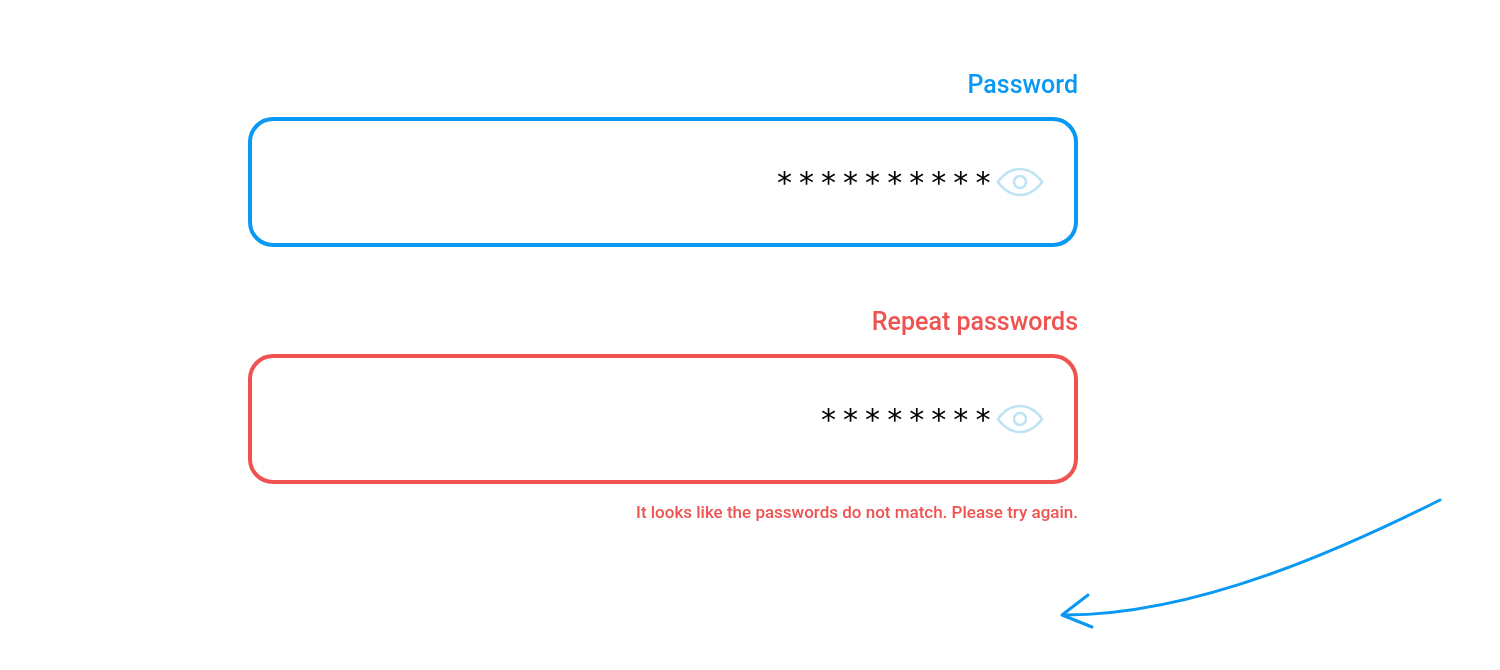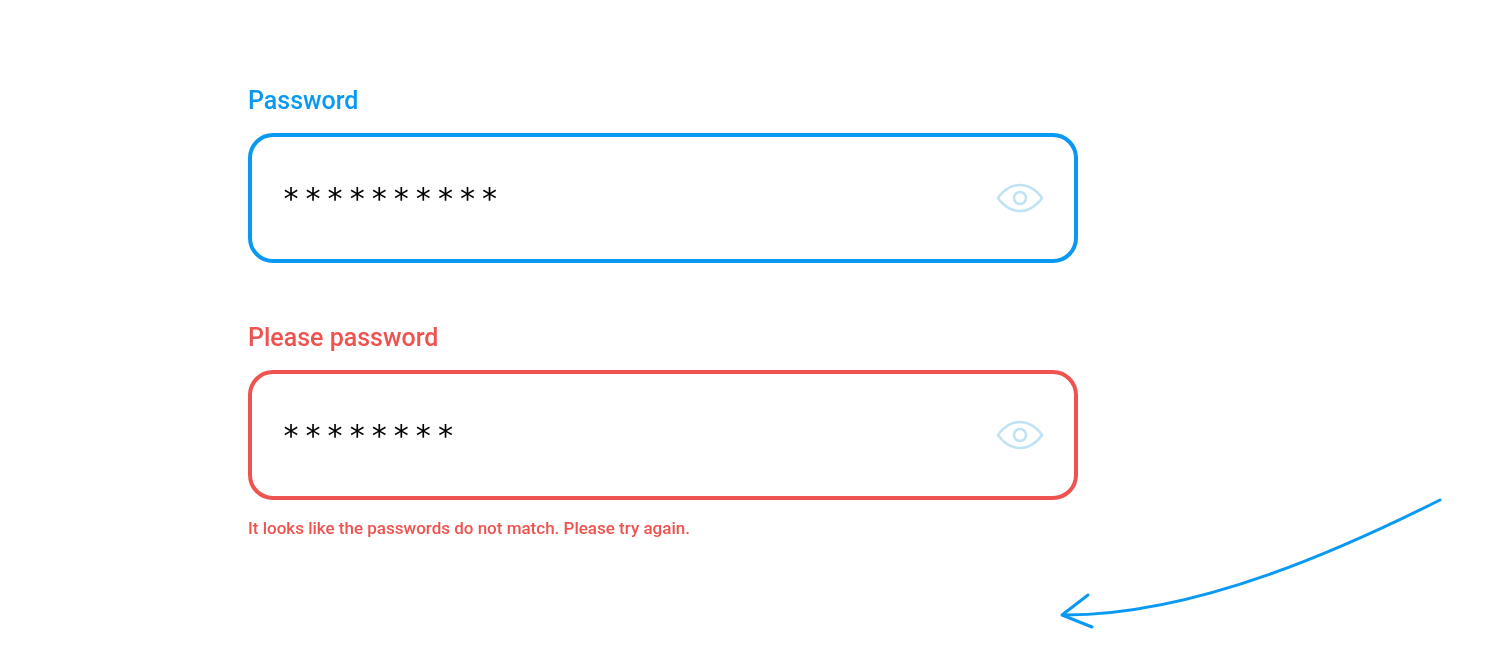--- a/index.html
+++ b/index.html
@@ -10,22 +10,23 @@
     body {
       font-family: -apple-system, BlinkMacSystemFont, 'Segoe UI', Roboto, Helvetica, Arial, sans-serif;
       background: #ffffff;
       width: 1500px;
       height: 670px;
       position: relative;
     }
     .form-container {
       position: absolute;
       left: 248px;
-      top: 86px;
+      top: 70px;
       width: 830px;
+      text-align: right;
     }
     .field-group {
       margin-bottom: 60px;
     }
     .field-label {
       font-size: 25px;
       font-weight: 500;
       margin-bottom: 18px;
       display: block;
     }
@@ -97,21 +98,21 @@
       <span class="eye-icon">
         <svg viewBox="0 0 48 32" fill="none" stroke="#BFE3F5" stroke-width="2.5">
           <path d="M2 16 C2 16 10 3 24 3 C38 3 46 16 46 16 C46 16 38 29 24 29 C10 29 2 16 2 16 Z"></path>
           <circle cx="24" cy="16" r="6"></circle>
         </svg>
       </span>
     </div>
   </div>
 
   <div class="field-group">
-    <label class="field-label label-error">Please password</label>
+    <label class="field-label label-error">Repeat passwords</label>
     <div class="input-wrapper error">
       <span class="masked-value">********</span>
       <span class="eye-icon">
         <svg viewBox="0 0 48 32" fill="none" stroke="#BFE3F5" stroke-width="2.5">
           <path d="M2 16 C2 16 10 3 24 3 C38 3 46 16 46 16 C46 16 38 29 24 29 C10 29 2 16 2 16 Z"></path>
           <circle cx="24" cy="16" r="6"></circle>
         </svg>
       </span>
     </div>
     <div class="error-message">It looks like the passwords do not match. Please try again.</div>

